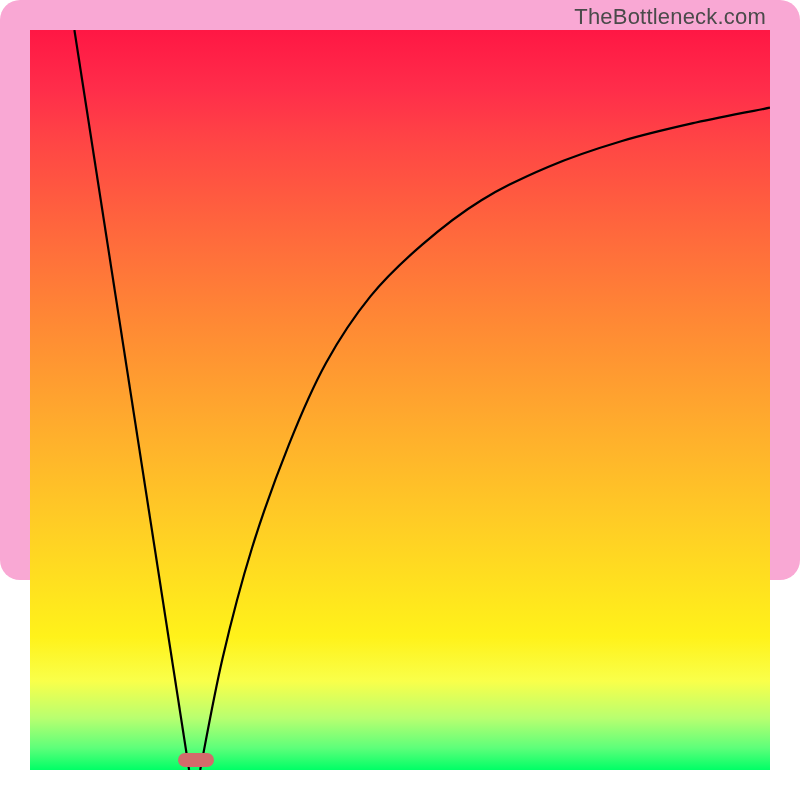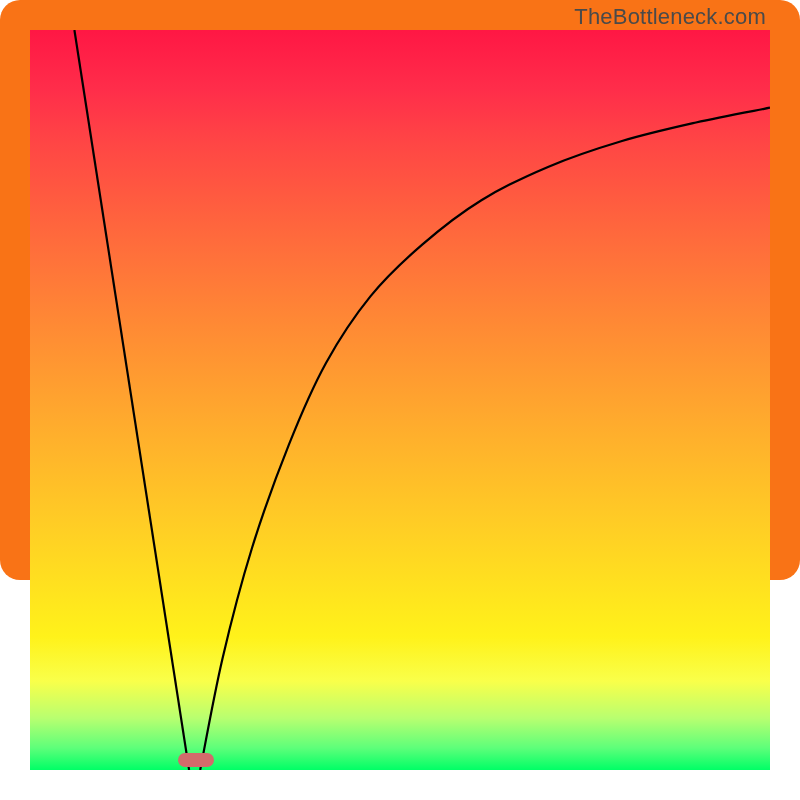--- a/index.html
+++ b/index.html
@@ -6,21 +6,21 @@
     margin: 0;
     padding: 0;
     width: 800px;
     height: 800px;
     overflow: hidden;
     font-family: Arial, sans-serif;
   }
   .frame {
     width: 800px;
     height: 580px;
-    background: #f97316;
+    background: #f9a8d4;
     position: relative;
     border-radius: 20px;
   }
   .plot {
     position: absolute;
     left: 30px;
     top: 30px;
     width: 740px;
     height: 740px;
     background: linear-gradient(to bottom,

